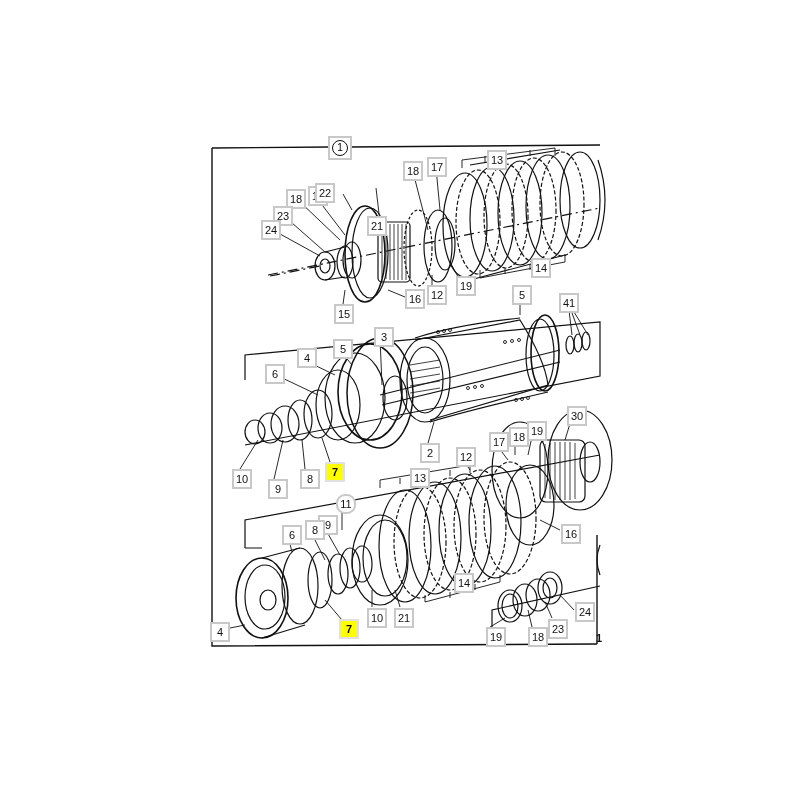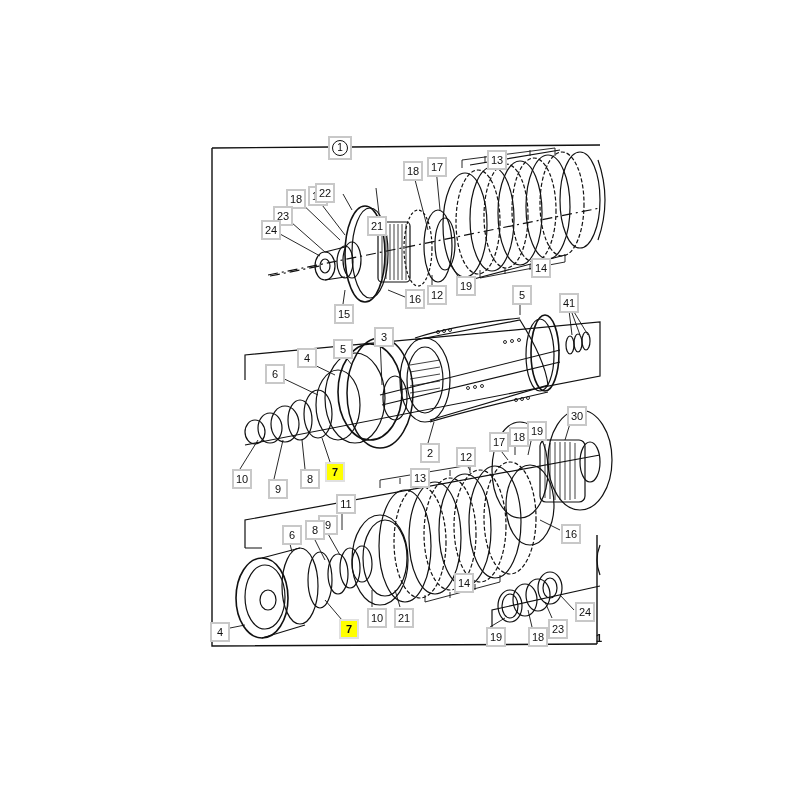--- a/index.html
+++ b/index.html
@@ -253,21 +253,21 @@
     <div class="lbl" style="left: 232px; top: 469px;">10</div>
     <div class="lbl" style="left: 268px; top: 479px;">9</div>
     <div class="lbl" style="left: 300px; top: 469px;">8</div>
     <div class="lbl hl" style="left: 325px; top: 462px;">7</div>
     <div class="lbl" style="left: 567px; top: 406px;">30</div>
     <div class="lbl" style="left: 527px; top: 421px;">19</div>
     <div class="lbl" style="left: 509px; top: 427px;">18</div>
     <div class="lbl" style="left: 489px; top: 432px;">17</div>
     <div class="lbl" style="left: 456px; top: 447px;">12</div>
     <div class="lbl" style="left: 410px; top: 468px;">13</div>
-    <div class="lbl" style="left: 336px; top: 494px;">11</div>
+    <div class="lbl" style="left: 336px; top: 494px; border-radius: 9px;">11</div>
     <div class="lbl" style="left: 318px; top: 515px;">9</div>
     <div class="lbl" style="left: 305px; top: 520px;">8</div>
     <div class="lbl" style="left: 282px; top: 525px;">6</div>
     <div class="lbl" style="left: 561px; top: 524px;">16</div>
     <div class="lbl" style="left: 454px; top: 573px;">14</div>
     <div class="lbl" style="left: 367px; top: 608px;">10</div>
     <div class="lbl" style="left: 394px; top: 608px;">21</div>
     <div class="lbl" style="left: 210px; top: 622px;">4</div>
     <div class="lbl hl" style="left: 339px; top: 619px;">7</div>
     <div class="lbl" style="left: 575px; top: 602px;">24</div>

